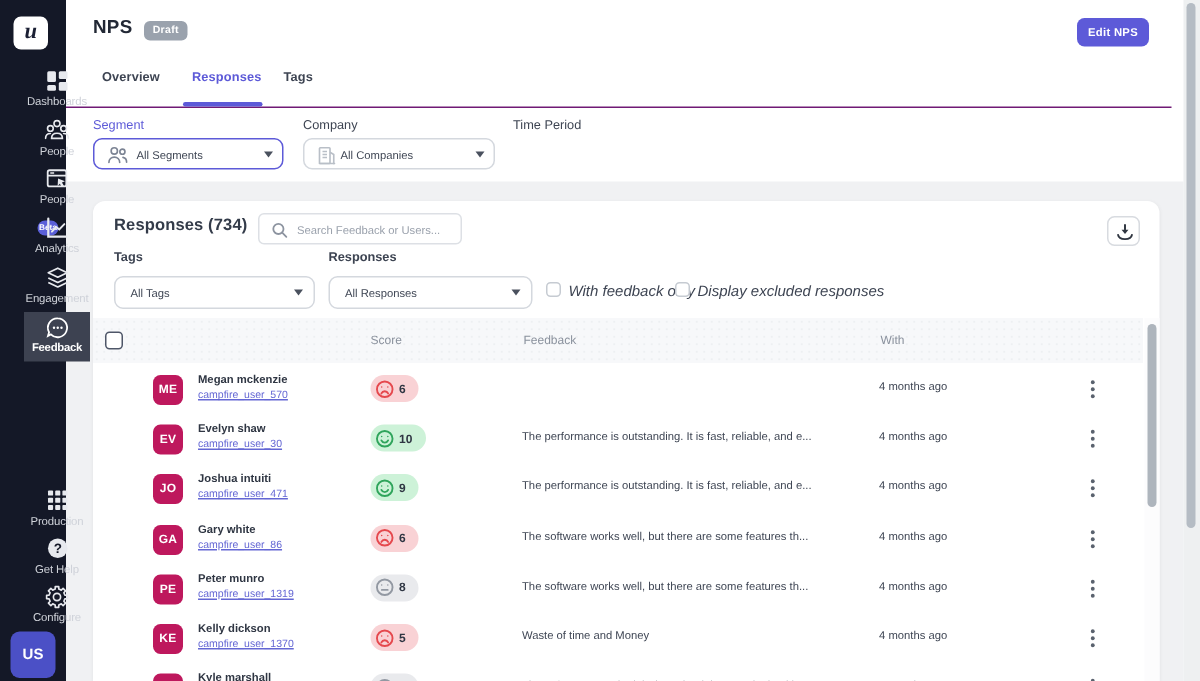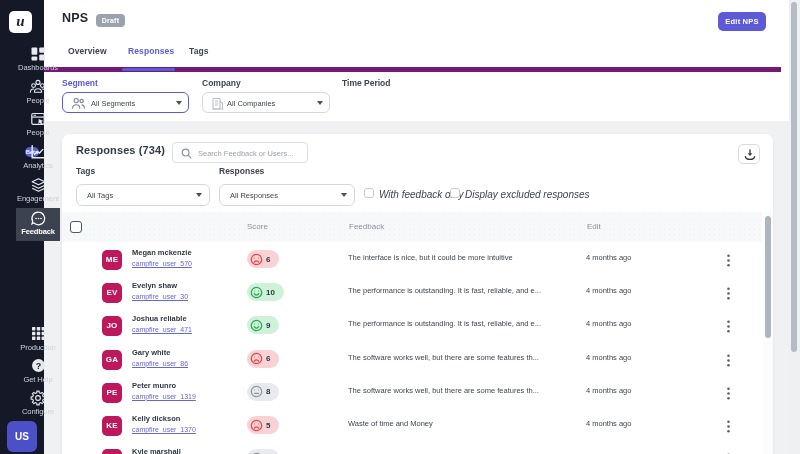--- a/index.html
+++ b/index.html
@@ -11,31 +11,31 @@
 .sitem { position:absolute; left:0; width:44px; height:33px; text-align:center;margin-left:16px; }
 .sitem .ic { display:block; margin:0 auto; height:17px; padding-top:2px; }
 .sitem .lb { display:block; font-size:7.6px; color:#cfd2d9; margin-top:2px; letter-spacing:-0.1px; }
 .sitem.active { background:#3d4251; }
 .sitem.active .lb { color:#fff; font-weight:bold; letter-spacing:-0.2px; }
 #beta { position:absolute; left:25px; top:147px; width:14px; height:10px; background:#5a5fd8; border-radius:5px; color:#fff; font-size:5.5px; line-height:10px; text-align:center; font-weight:bold; }
 #usbox { position:absolute; left:7px; top:421px; width:30px; height:31px; background:#4b50c6; border-radius:6px; color:#fff; font-weight:bold; font-size:10px; text-align:center; line-height:31px; }
 
 
 #main { position:absolute; left:44px; top:0; width:745px; height:454px; background:#fff; }
-#hdr { position:absolute; left:0; top:0; width:737px; height:72px; background:#fff; border-bottom:5px solid #701a75; }
+#hdr { position:absolute; left:0; top:0; width:737px; height:72px; background:#fff; border-bottom:1px solid #701a75; }
 #npsTitle { position:absolute; left:18px; top:11px; font-size:12.5px; font-weight:bold; color:#222835; letter-spacing:0.2px; }
 #draft { position:absolute; left:52px; top:14px; width:29px; height:13px; background:#9aa2ad; border-radius:4px; color:#fff; font-size:7px; font-weight:bold; text-align:center; line-height:13px; letter-spacing:0.2px; }
 #editBtn { position:absolute; left:674px; top:12px; width:48px; height:19px; background:#5d5ad8; border-radius:5px; color:#fff; font-size:7.5px; font-weight:bold; text-align:center; line-height:19px; letter-spacing:0.2px; }
 .tab { position:absolute; top:46px; font-size:8.5px; font-weight:bold; color:#3d4452; letter-spacing:0.1px; }
 .tab.on { color:#5d5ad8; }
 #tabline { position:absolute; left:78px; top:68px; width:53px; height:3px; background:#5d5ad8; border-radius:2px; }
 
 
 #filters { position:absolute; left:0; top:73px; width:745px; height:48px; background:#fff; }
-.flabel { position:absolute; top:5px; font-size:8.5px; font-weight:bold; color:#3d4452;text-align:center; }
+.flabel { position:absolute; top:5px; font-size:8.5px; font-weight:normal; color:#3d4452;text-align:center; }
 .fsel { position:absolute; top:19px; height:21px; background:#fff; border:1px solid #d4d8de; border-radius:6px; font-size:7.5px; color:#3f4654; }
 .fsel .txt { position:absolute; top:6px; font-size:7.5px; color:#3f4654; }
 .caret { position:absolute; top:8px; width:0; height:0; border-left:3px solid transparent; border-right:3px solid transparent; border-top:4px solid #4a515e; }
 
 
 #content { position:absolute; left:0; top:121px; width:745px; height:333px; background:#f0f1f3; }
 #card { position:absolute; left:18px; top:13px; width:711px; height:320px; background:#fff; border-radius:8px 8px 0 0; box-shadow:0 1px 3px rgba(20,24,40,.06); }
 #cardTitle { position:absolute; left:14px; top:10px; font-size:11px; font-weight:bold; color:#333b49; letter-spacing:0.1px; }
 #search { position:absolute; left:110px; top:8px; width:136px; height:21px; border:1px solid #dde0e5; border-radius:4px;padding-left:32px; }
 #search .ph { position:absolute; left:25px; top:6px; font-size:7.5px; color:#9aa1ac; white-space:nowrap; }
@@ -144,38 +144,37 @@
       <div class="cb" style="left:302px;"></div>
       <div class="cbl" style="left:317px;">With feedback only</div>
       <div class="cb" style="left:388px;"></div>
       <div class="cbl" style="left:403px;">Display excluded responses</div>
 
       <div id="thead">
         <div class="hcb"></div>
         <span style="left:40px;margin-top:32px;">User</span>
         <span style="left:185px;">Score</span>
         <span style="left:287px;">Feedback</span>
-        <span style="left:525px;">Edit</span>
+        <span style="left:525px;">With</span>
       </div>
 
       <div id="tbody">
           <div class="row" style="top: 0px;">
             <div class="av">ME</div>
             <div class="nm">Megan mckenzie</div>
             <div class="lk">campfire_user_570</div>
             <div class="badge red">
               <svg width="13" height="13" viewBox="0 0 14 14" fill="none" stroke="#e5484d" stroke-width="1.35" stroke-linecap="round">
                 <circle cx="7" cy="7" r="5.6"></circle>
                 <circle cx="4.8" cy="5.4" r=".55" fill="#e5484d" stroke="none"></circle>
                 <circle cx="9.2" cy="5.4" r=".55" fill="#e5484d" stroke="none"></circle>
                 <path d="M4.6 10c.5-1.1 1.4-1.6 2.4-1.6s1.9.5 2.4 1.6"></path>
               </svg>
               <b>6</b>
             </div>
-            <div class="fb">The interface is nice, but it could be more intuitive</div>
             <div class="tm">4 months ago</div>
             <div class="kb"><svg width="3" height="13" viewBox="0 0 3 13" fill="#5a626e">
                 <circle cx="1.5" cy="1.8" r="1.3"></circle>
                 <circle cx="1.5" cy="6.5" r="1.3"></circle>
                 <circle cx="1.5" cy="11.2" r="1.3"></circle>
               </svg></div>
           </div>
           <div class="row" style="top: 33.2px;">
             <div class="av">EV</div>
             <div class="nm">Evelyn shaw</div>
@@ -192,21 +191,21 @@
             <div class="fb">The performance is outstanding. It is fast, reliable, and e...</div>
             <div class="tm">4 months ago</div>
             <div class="kb"><svg width="3" height="13" viewBox="0 0 3 13" fill="#5a626e">
                 <circle cx="1.5" cy="1.8" r="1.3"></circle>
                 <circle cx="1.5" cy="6.5" r="1.3"></circle>
                 <circle cx="1.5" cy="11.2" r="1.3"></circle>
               </svg></div>
           </div>
           <div class="row" style="top: 66.4px;">
             <div class="av">JO</div>
-            <div class="nm">Joshua reliable</div>
+            <div class="nm">Joshua intuiti</div>
             <div class="lk">campfire_user_471</div>
             <div class="badge grn">
               <svg width="13" height="13" viewBox="0 0 14 14" fill="none" stroke="#2fa45b" stroke-width="1.35" stroke-linecap="round">
                 <circle cx="7" cy="7" r="5.6"></circle>
                 <circle cx="4.8" cy="5.4" r=".55" fill="#2fa45b" stroke="none"></circle>
                 <circle cx="9.2" cy="5.4" r=".55" fill="#2fa45b" stroke="none"></circle>
                 <path d="M4.6 8.2c.5 1.1 1.4 1.6 2.4 1.6s1.9-.5 2.4-1.6"></path>
               </svg>
               <b>9</b>
             </div>

